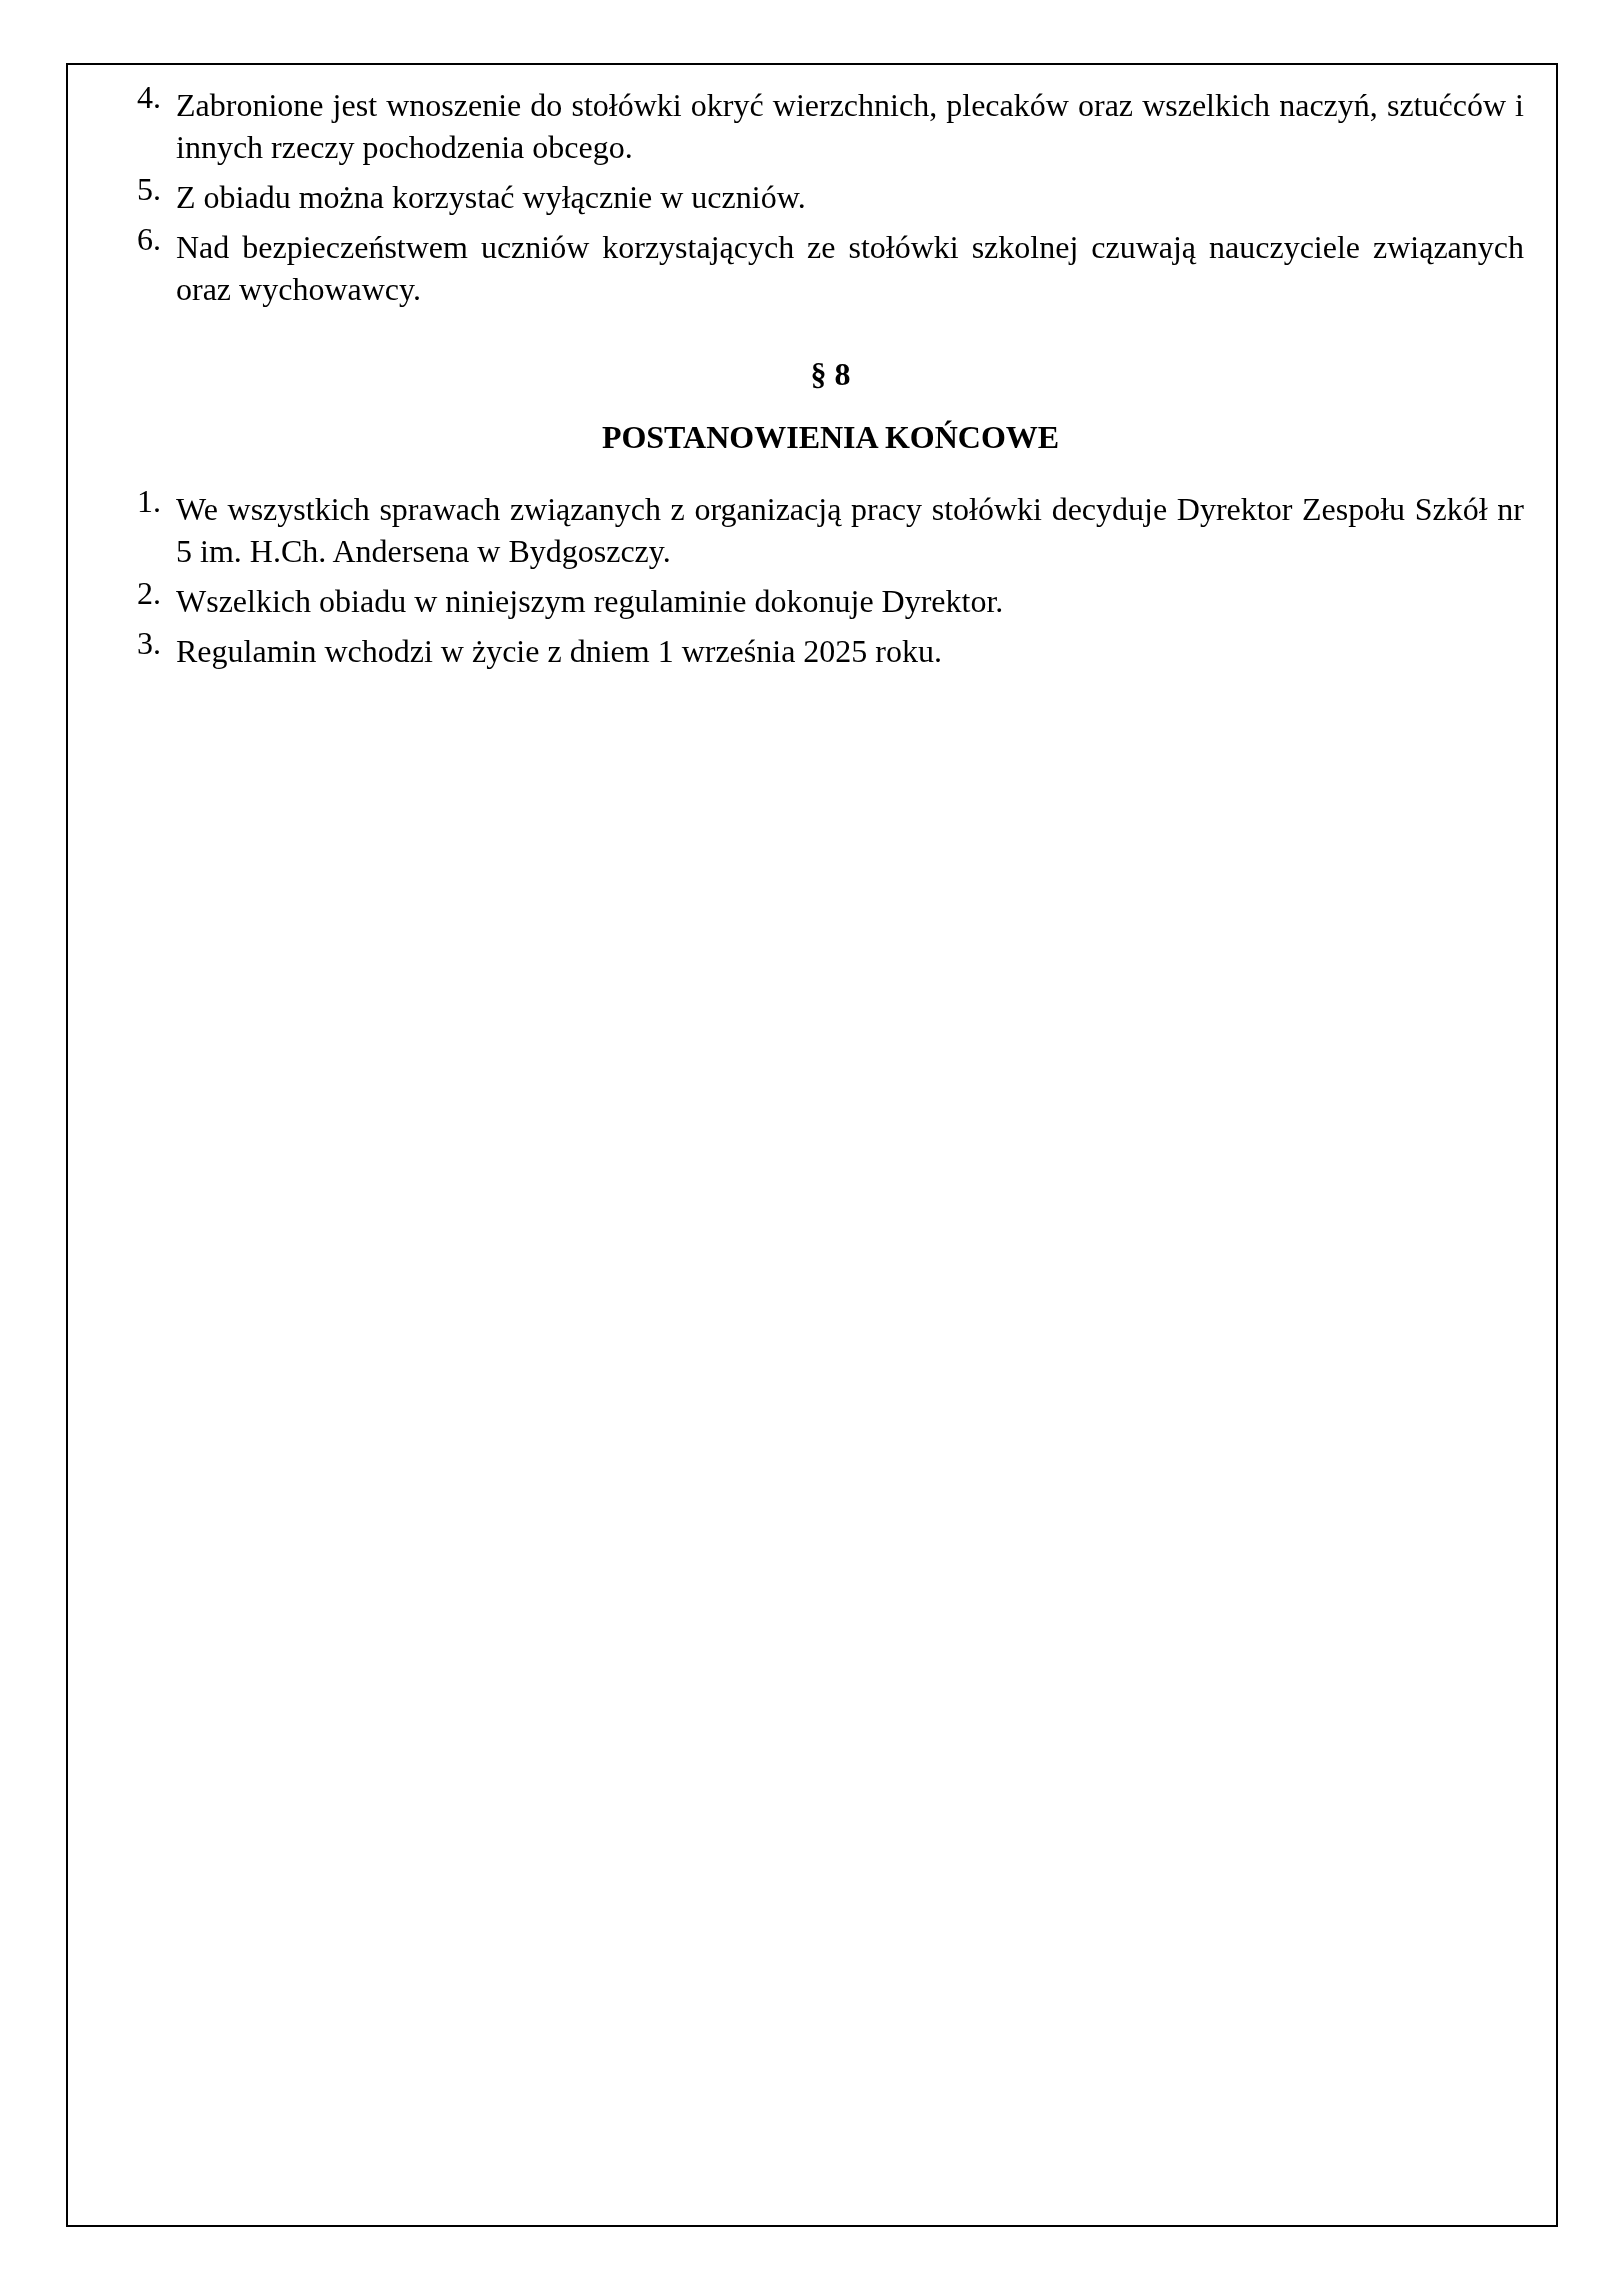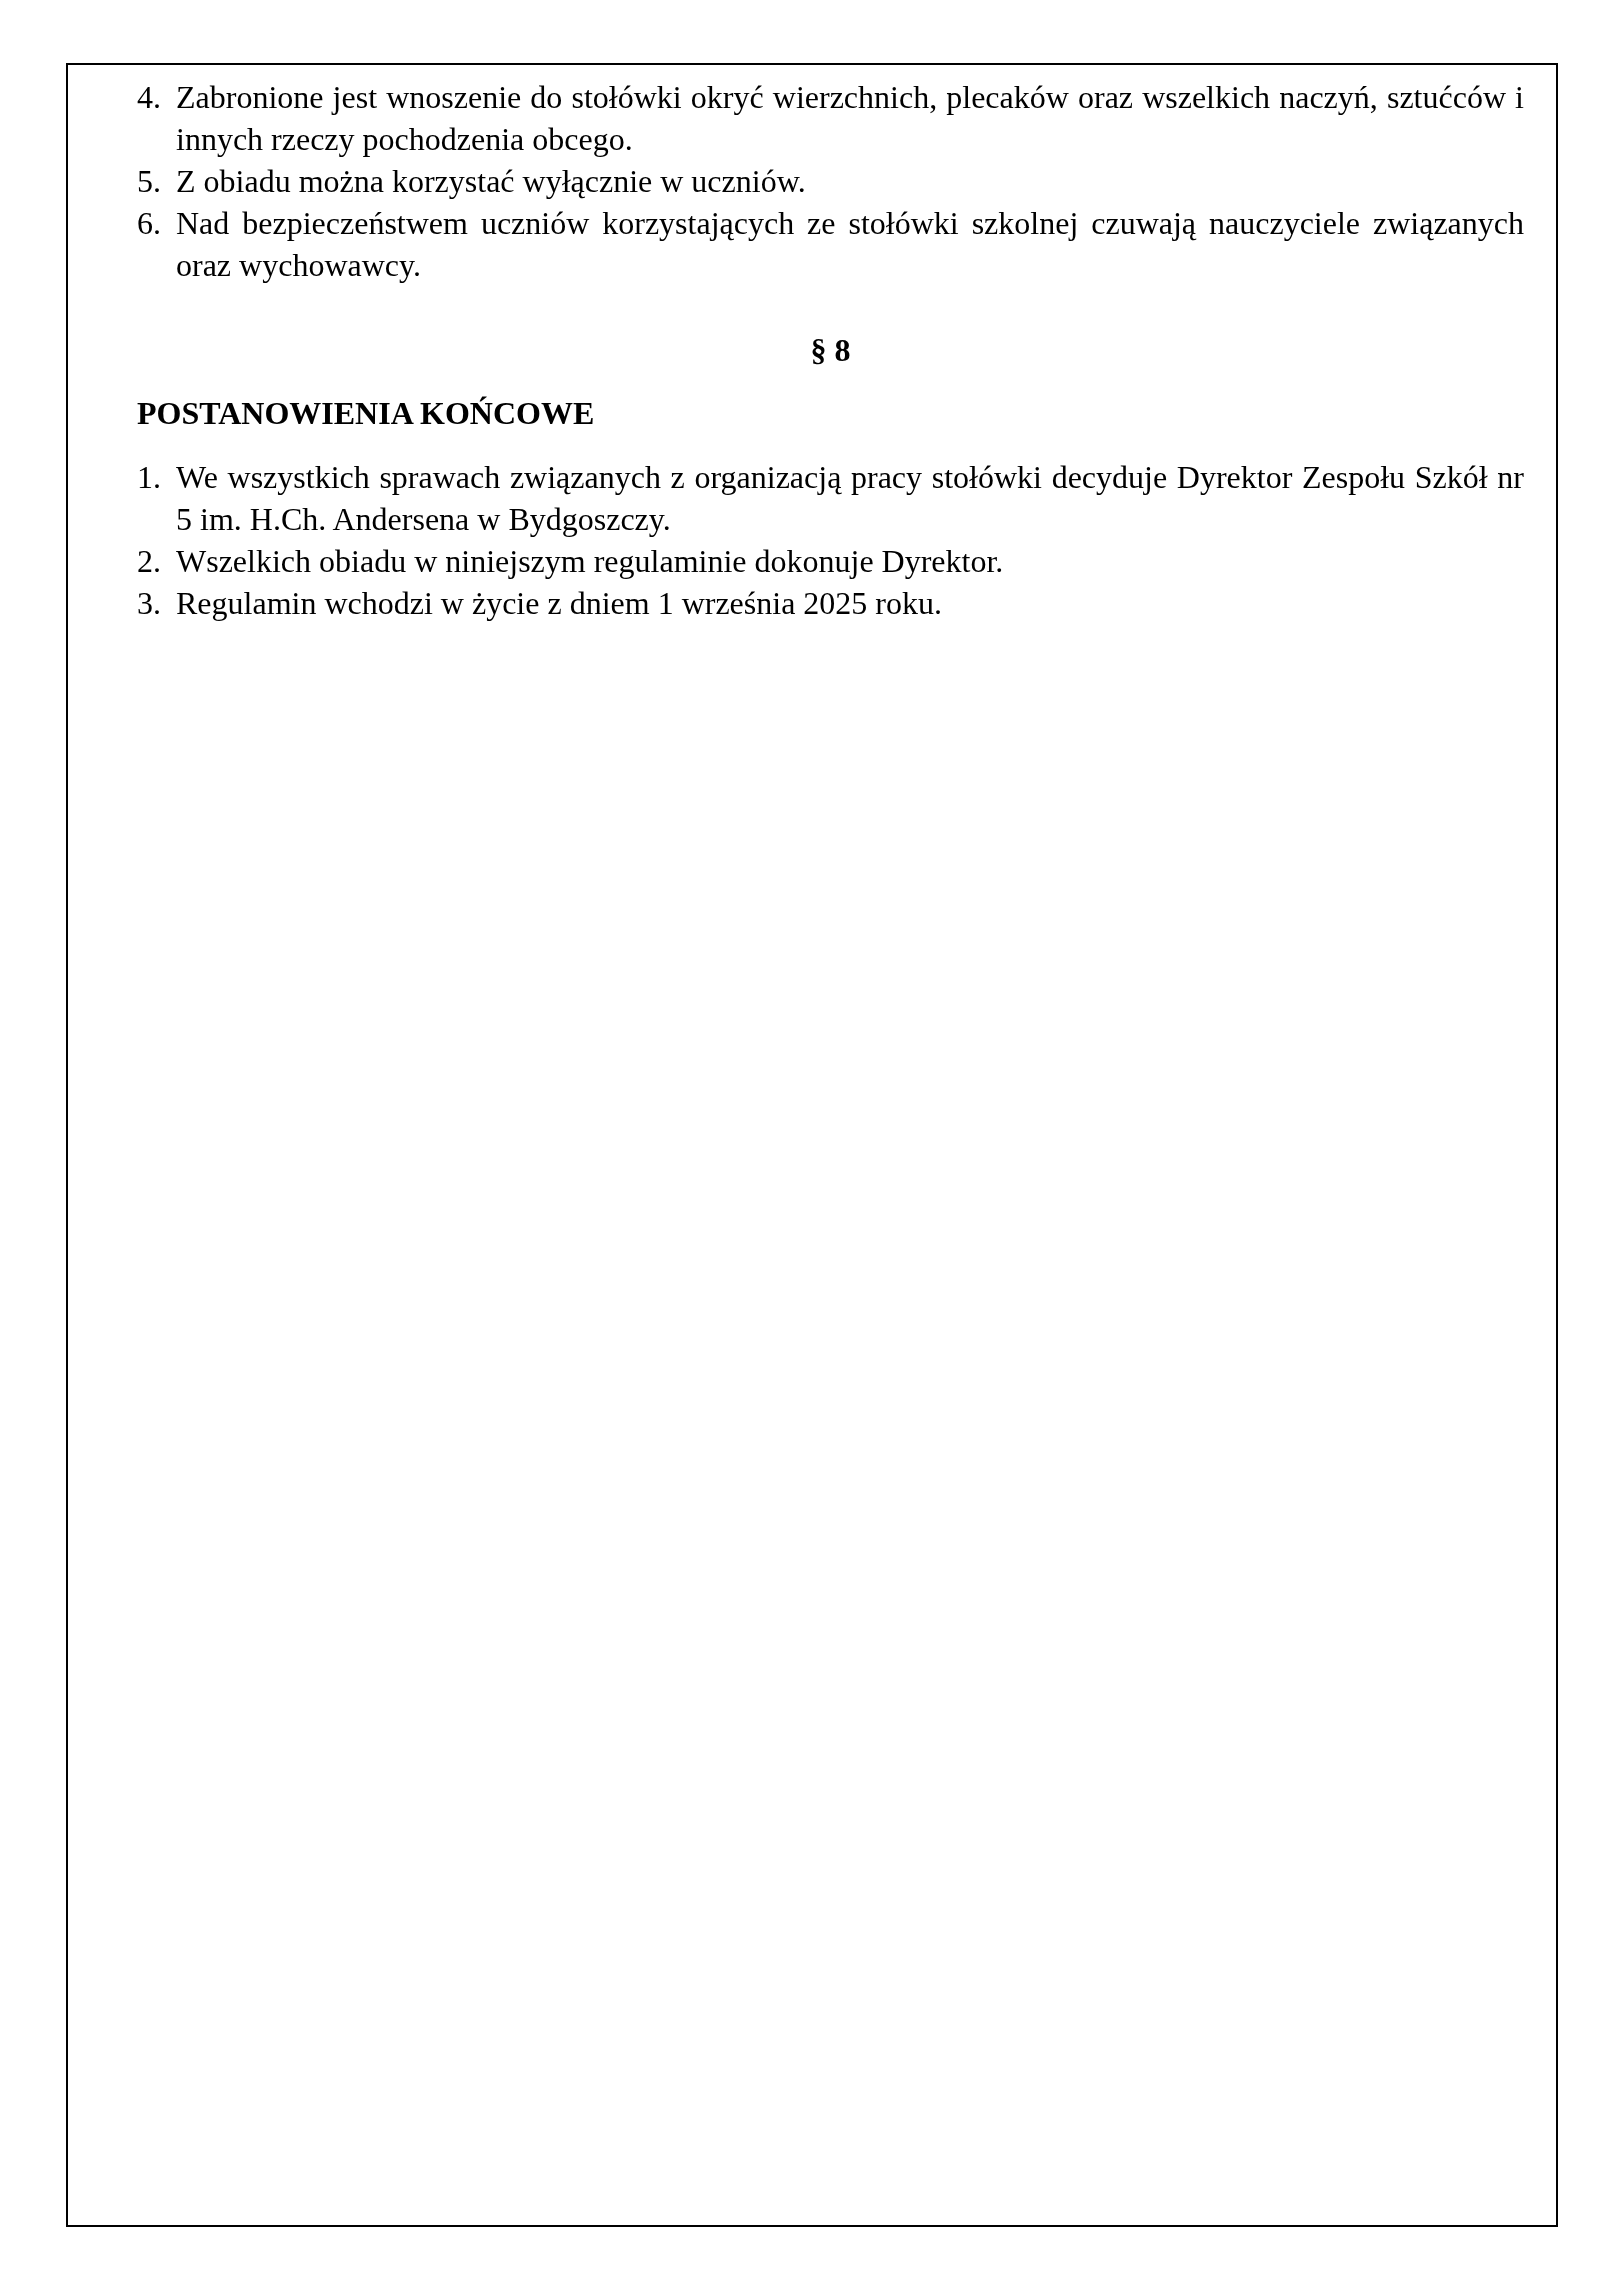--- a/index.html
+++ b/index.html
@@ -36,28 +36,30 @@
   .list-item {
     display: flex;
   }
   .list-item .num {
     flex: 0 0 39px;
     text-align: left;
   }
   .list-item .txt {
     flex: 1 1 auto;
     text-align: justify;
+    margin-top: 8px;
   }
   .section-heading {
     margin-top: 43px;
     text-align: center;
     font-weight: bold;
   }
   .section-subheading {
     margin-top: 21.6px;
+    text-align: center;
     font-weight: bold;
   }
   .final-list {
     margin-top: 21.6px;
   }
 </style>
 </head>
 <body>
 
 <div class="page-frame">

